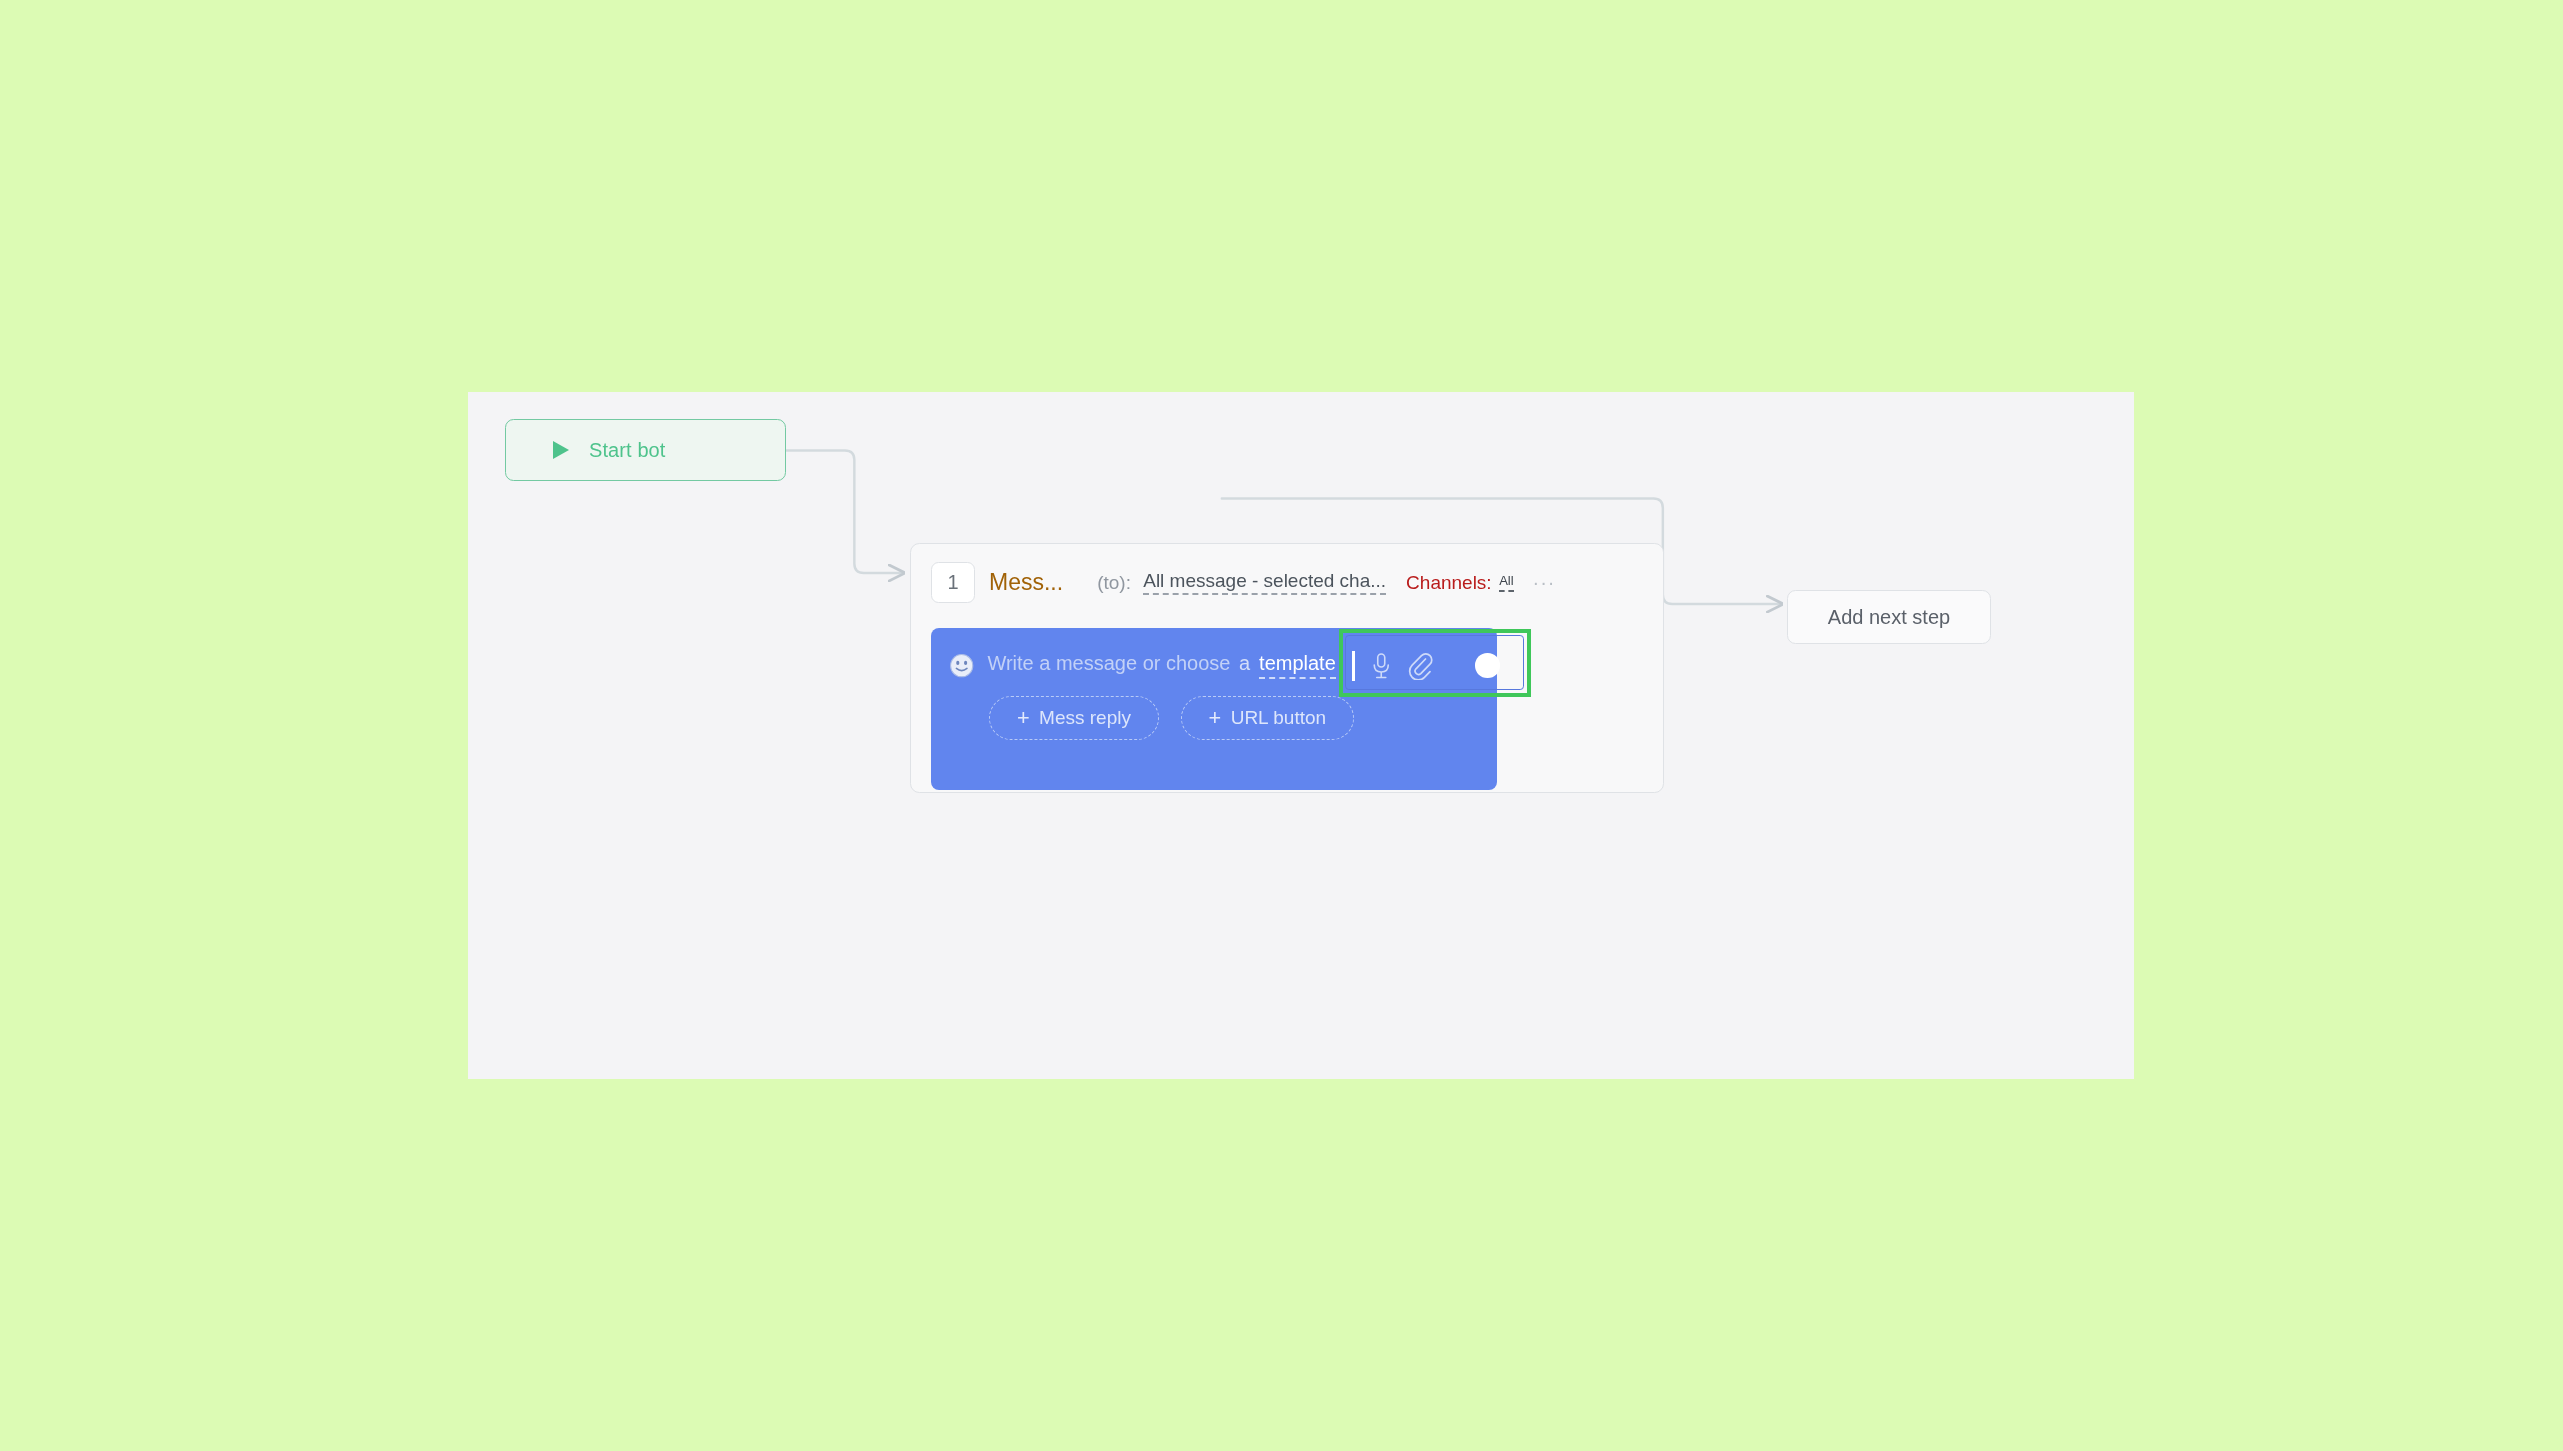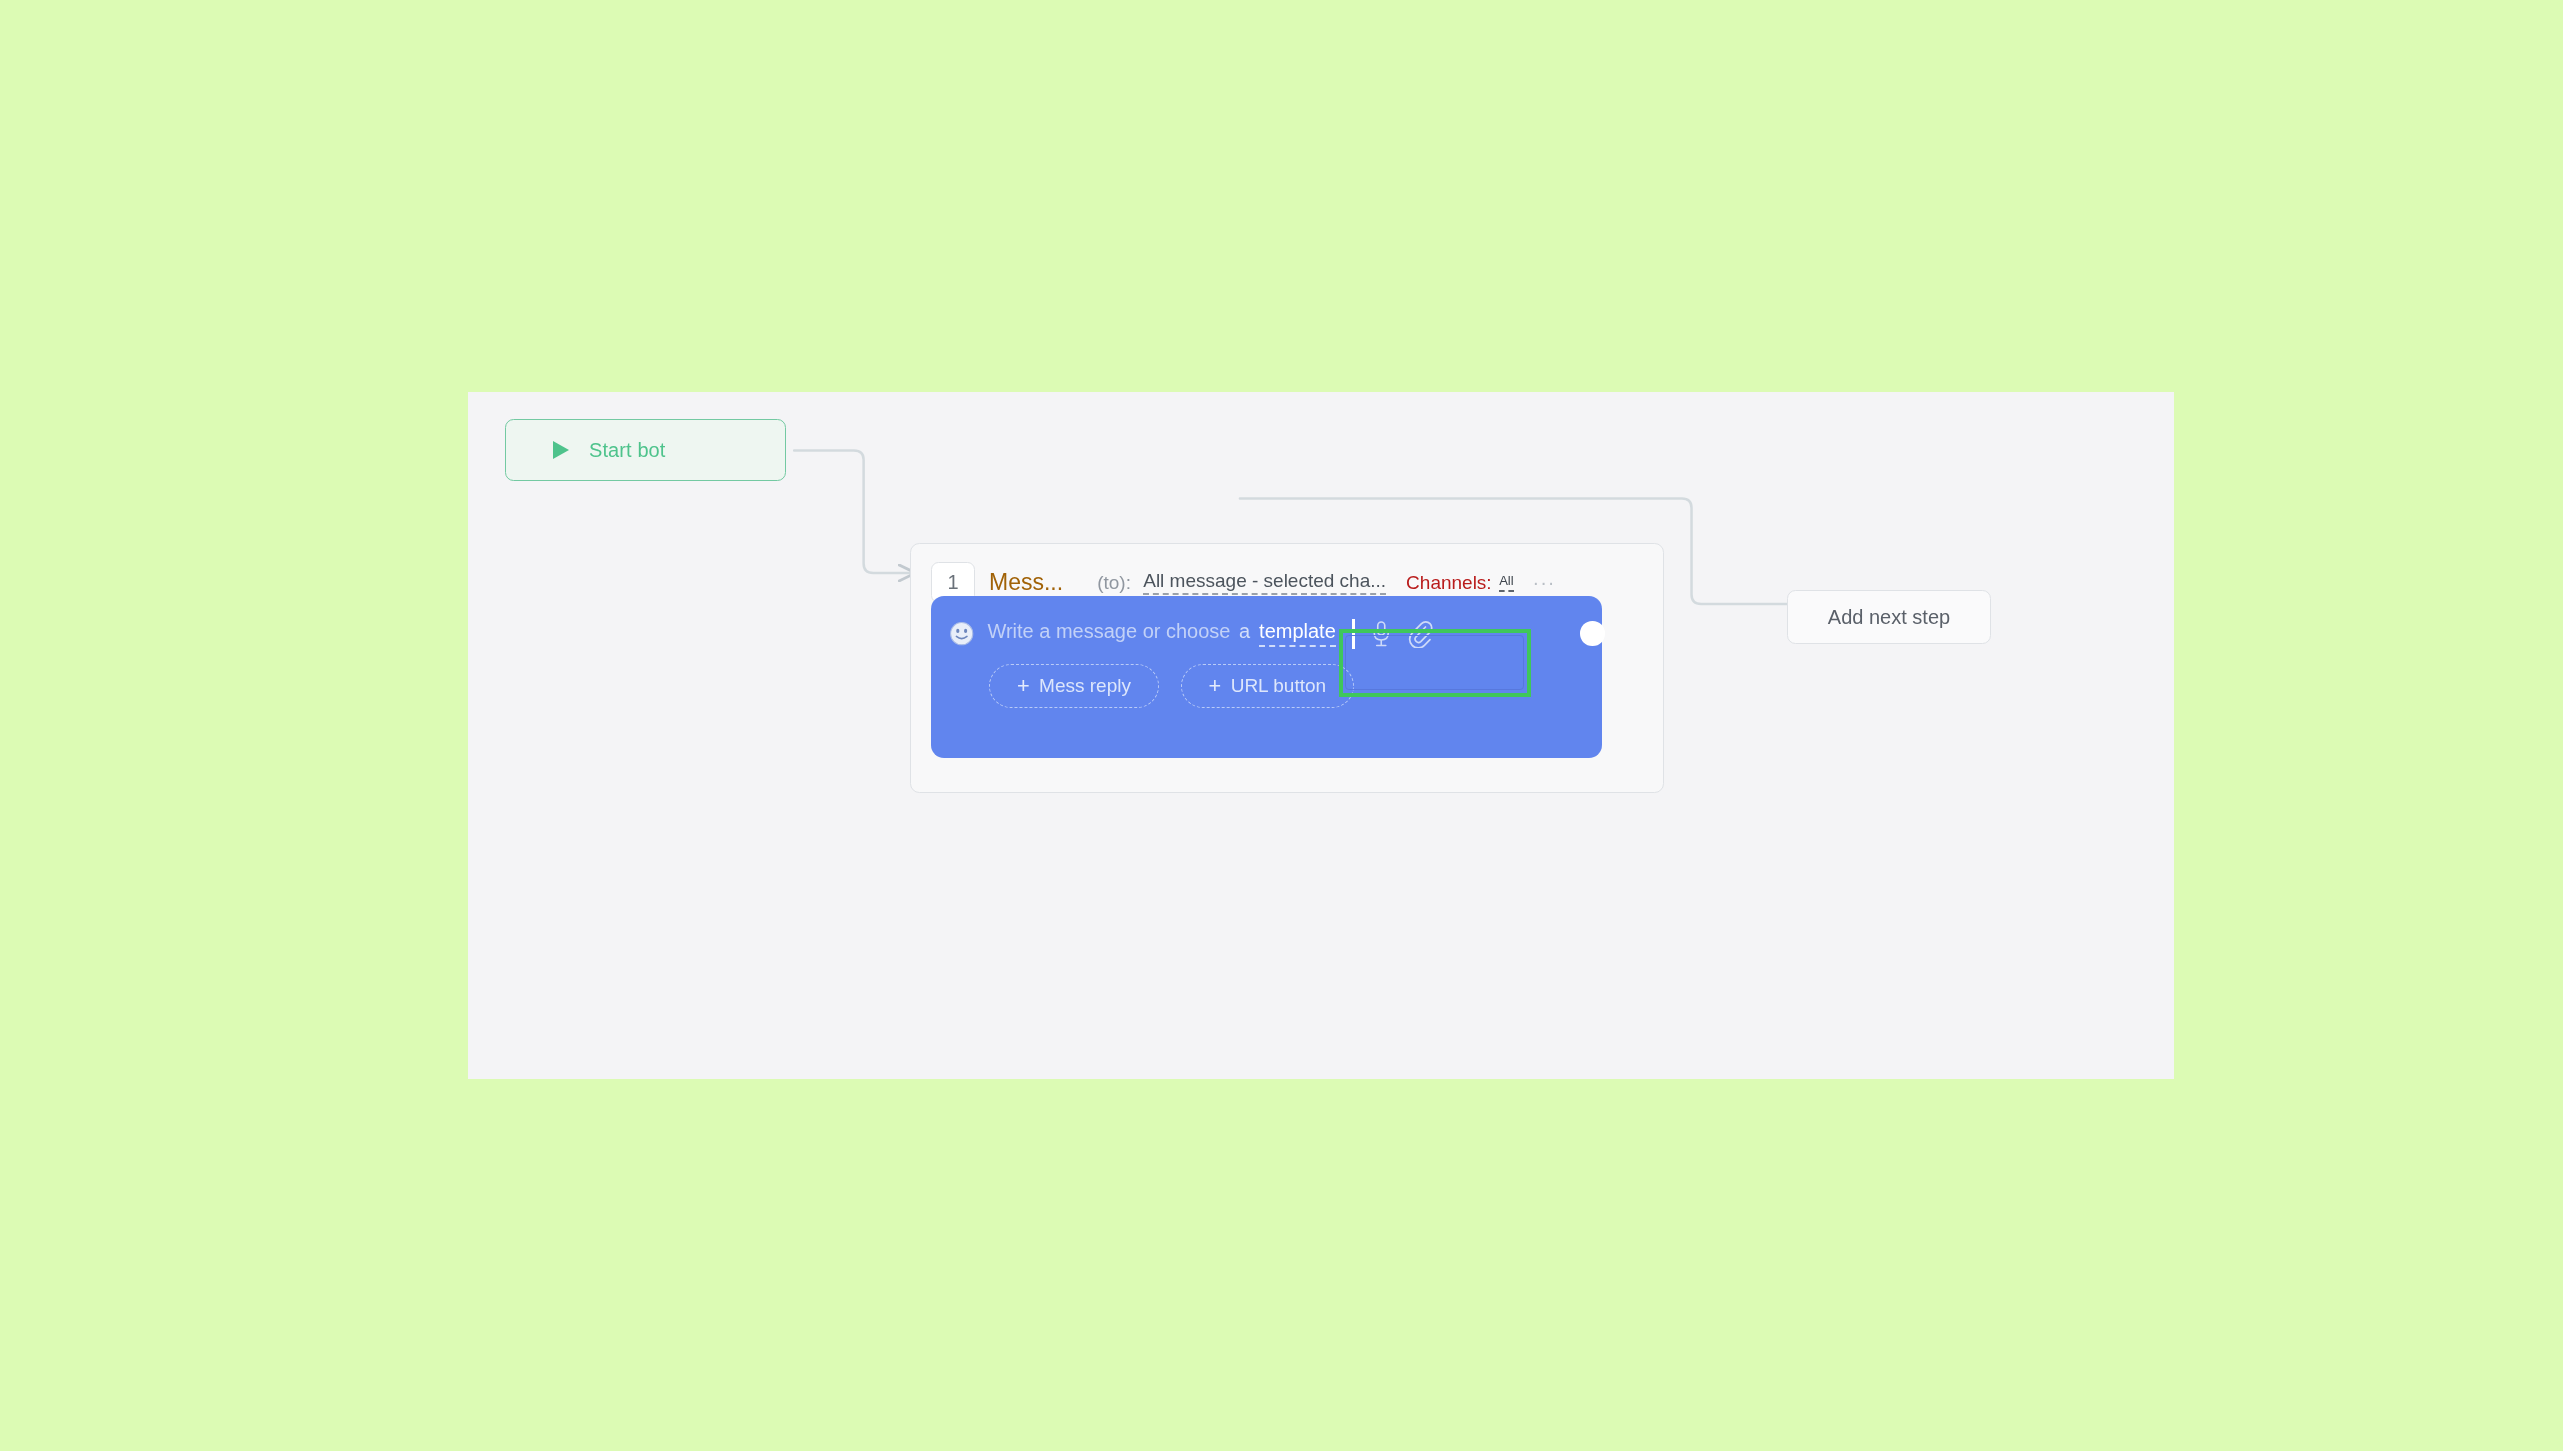--- a/index.html
+++ b/index.html
@@ -17,21 +17,20 @@
   }
 
   
   #flow-canvas {
     position: absolute;
     left: 468px;
     top: 392px;
     width: 1666px;
     height: 687px;
     background: #f4f4f6;
-    padding-left: 40px;
   }
 
   
   #connectors {
     position: absolute;
     left: 0;
     top: 0;
     width: 100%;
     height: 100%;
     overflow: visible;
@@ -147,26 +146,26 @@
     margin-left: 19px;
     letter-spacing: 0.9px;
     line-height: 7.5px;
     cursor: pointer;
   }
 
   
   #message-bubble {
     position: absolute;
     left: 20px;
-    top: 52px;
-    width: 671px;
+    top: 84px;
+    width: 566px;
     height: 162px;
     box-sizing: border-box;
     background: #6185ee;
-    border-radius: 13px;
+    border-radius: 8px;
   }
 
   
   #composer-row {
     position: absolute;
     left: 18px;
     top: 13px;
     right: 13px;
     height: 49px;
     display: flex;

